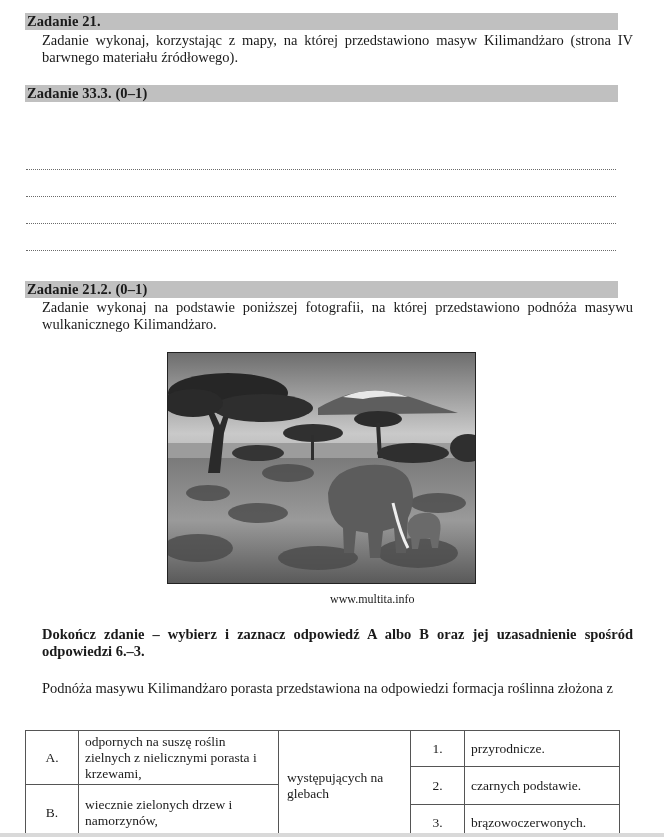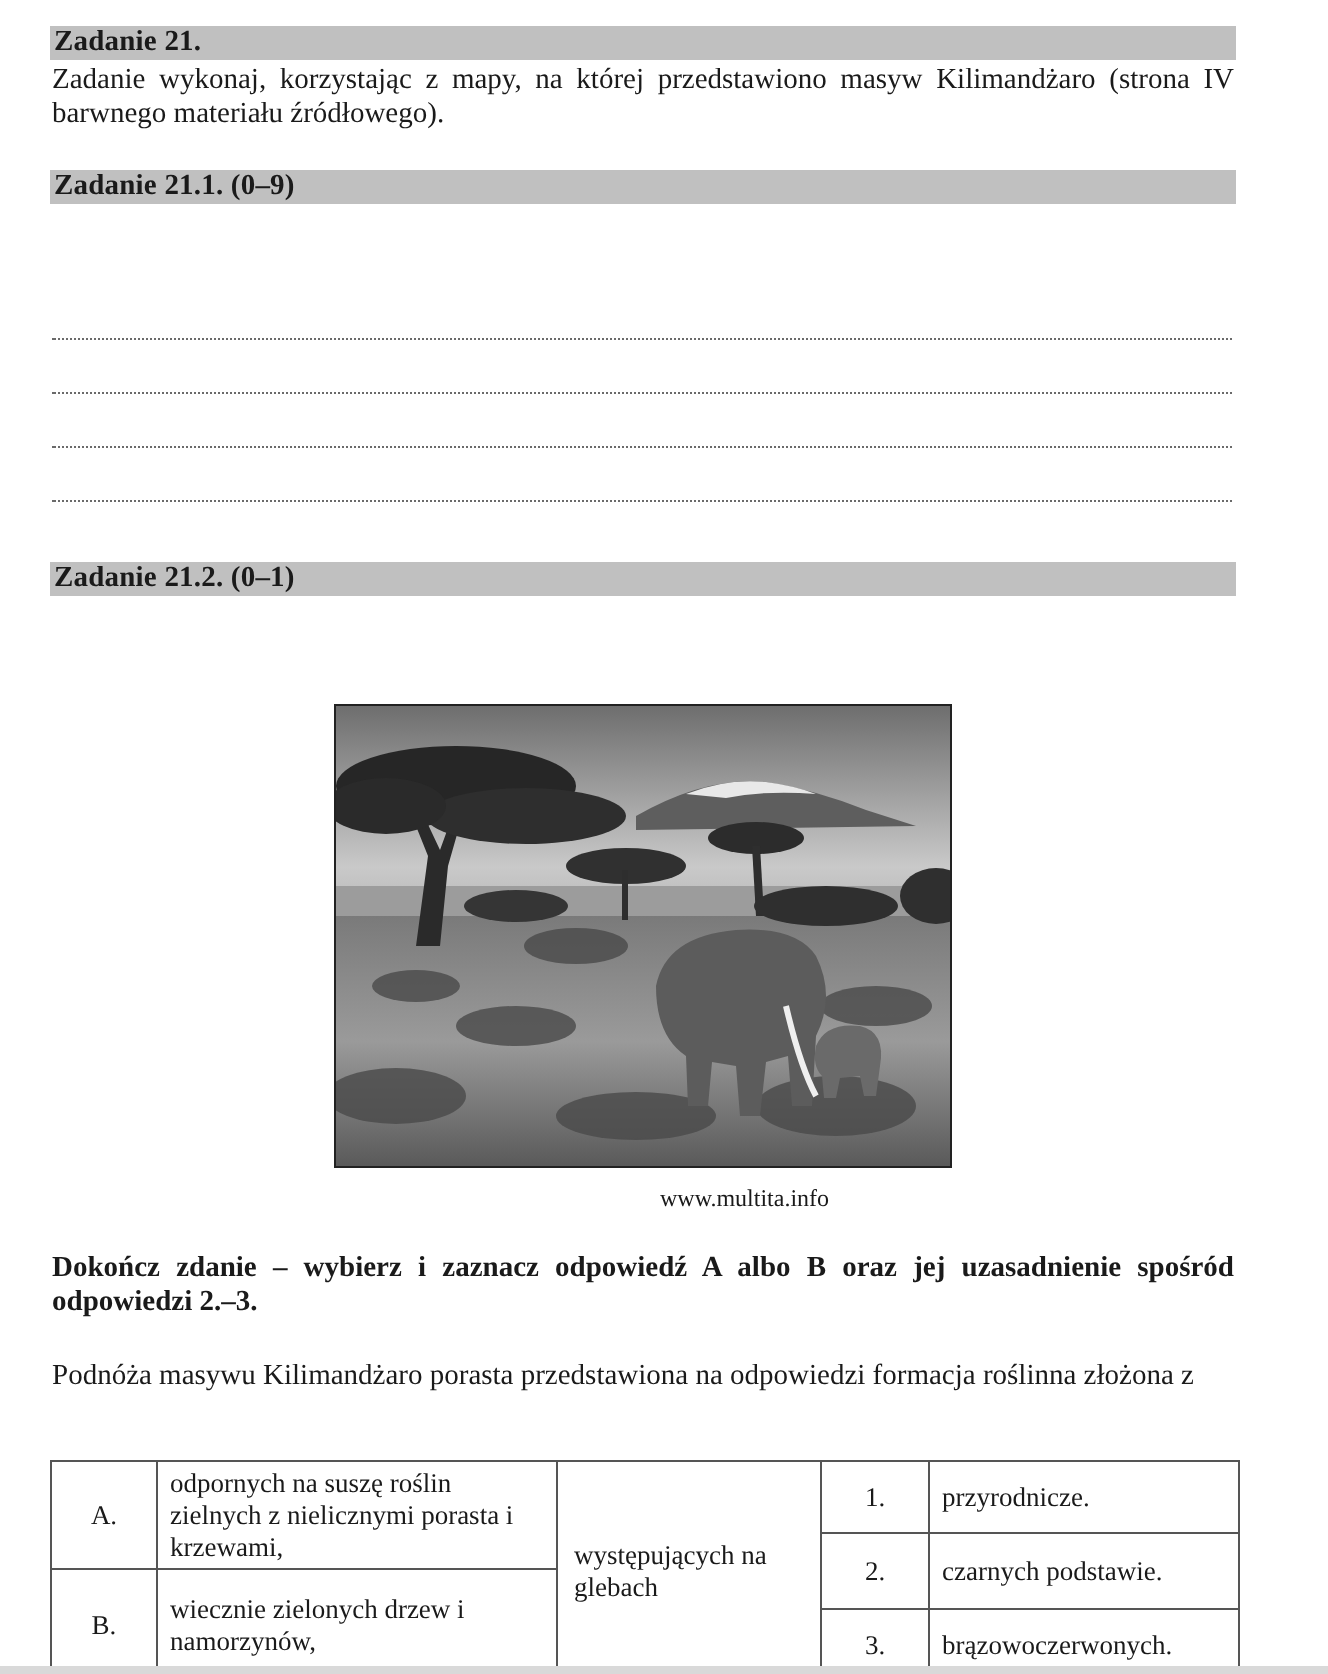--- a/index.html
+++ b/index.html
@@ -8,21 +8,21 @@
     font-family: "Liberation Serif", "DejaVu Serif", serif;
     color: #1a1a1a;
   }
   .page { position: absolute; left: 0; top: 0; width: 664px; height: 715px; }
   .hdr {
     position: absolute; left: 25px; width: 593px; height: 17px;
     background: #c0c0c0; font-weight: bold; font-size: 14.5px;
     line-height: 17px; padding-left: 2px; box-sizing: border-box; letter-spacing: 0.1px;
   }
   .txt {
-    position: absolute; left: 26px; width: 591px; font-size: 14.5px; line-height: 17px;
+    position: absolute; left: 42px; width: 591px; font-size: 14.5px; line-height: 17px;
     text-align: justify; text-align-last: left;
   }
   .txt.bold { font-weight: bold; }
   .dotline {
     position: absolute; left: 26px; width: 590px; height: 0;
     border-top: 1px dotted #6a6a6a;
   }
   .photo {
     position: absolute; left: 167px; top: 352px; width: 309px; height: 232px;
     border: 1px solid #222; box-sizing: border-box; overflow: hidden; background: #888;
@@ -47,28 +47,29 @@
   }
 </style>
 </head>
 <body>
 
 <div class="page">
 
   <div class="hdr" style="top:13px;">Zadanie 21.</div>
   <div class="txt" style="top:32px;">Zadanie wykonaj, korzystając z mapy, na której przedstawiono masyw Kilimandżaro (strona IV barwnego materiału źródłowego).</div>
 
-  <div class="hdr" style="top:85px;">Zadanie 21.1. (0–9)</div>
+  <div class="hdr" style="top:85px;">Zadanie 33.3. (0–1)</div>
 
   <div class="dotline" style="top:169px;"></div>
   <div class="dotline" style="top:196px;"></div>
   <div class="dotline" style="top:223px;"></div>
   <div class="dotline" style="top:250px;"></div>
 
   <div class="hdr" style="top:281px;">Zadanie 21.2. (0–1)</div>
+  <div class="txt" style="top:299px;">Zadanie wykonaj na podstawie poniższej fotografii, na której przedstawiono podnóża masywu wulkanicznego Kilimandżaro.</div>
 
   <div class="photo">
     <svg width="307" height="230" viewBox="0 0 307 230" xmlns="http://www.w3.org/2000/svg">
       <defs>
         <linearGradient id="sky" x1="0" y1="0" x2="0" y2="1">
           <stop offset="0" stop-color="#6e6e6e"></stop>
           <stop offset="0.35" stop-color="#c9c9c9"></stop>
           <stop offset="0.55" stop-color="#a8a8a8"></stop>
           <stop offset="1" stop-color="#8a8a8a"></stop>
         </linearGradient>
@@ -111,21 +112,21 @@
       <ellipse cx="90" cy="100" rx="26" ry="8" fill="#353535"></ellipse>
 
       <path d="M160 140 Q165 115 200 112 Q230 110 240 125 Q250 145 240 165 L238 200 L228 200 L226 175 L215 178 L212 205 L202 205 L200 180 L188 178 L186 200 L176 200 L175 175 Q160 165 160 140 Z" fill="#5c5c5c"></path>
       <path d="M225 150 Q232 180 240 195" stroke="#efefef" stroke-width="3" fill="none"></path>
 
       <path d="M240 170 Q245 158 262 160 Q275 163 272 180 L270 195 L264 195 L262 185 L252 186 L250 196 L244 196 L243 185 Q238 180 240 170 Z" fill="#6a6a6a"></path>
     </svg>
   </div>
   <div class="credit">www.multita.info</div>
 
-  <div class="txt bold" style="top:626px;">Dokończ zdanie – wybierz i zaznacz odpowiedź A albo B oraz jej uzasadnienie spośród odpowiedzi 2.–3.</div>
+  <div class="txt bold" style="top:626px;">Dokończ zdanie – wybierz i zaznacz odpowiedź A albo B oraz jej uzasadnienie spośród odpowiedzi 6.–3.</div>
   <div class="txt" style="top:680px;">Podnóża masywu Kilimandżaro porasta przedstawiona na odpowiedzi formacja roślinna złożona z</div>
 
   <table class="ans">
     <tbody>
         <tr style="height:36px;">
       <td class="c-letter" rowspan="2">A.</td>
       <td class="c-desc" rowspan="2">odpornych na suszę roślin zielnych z nielicznymi porasta i krzewami,</td>
       <td class="c-mid" rowspan="4">występujących na glebach</td>
       <td class="c-num">1.</td>
       <td class="c-soil">przyrodnicze.</td>

